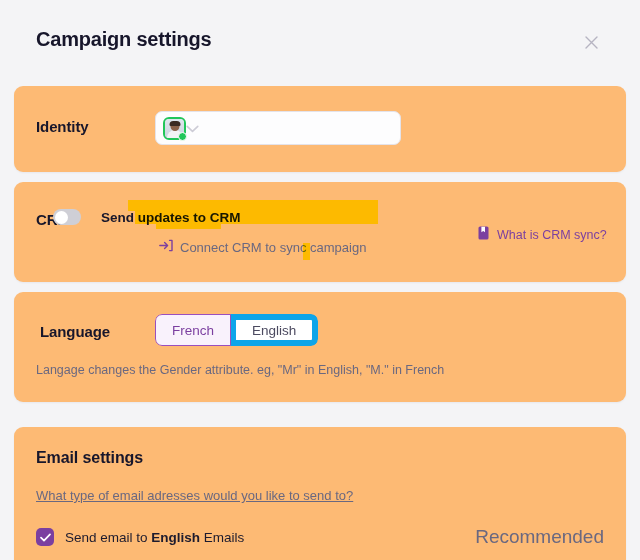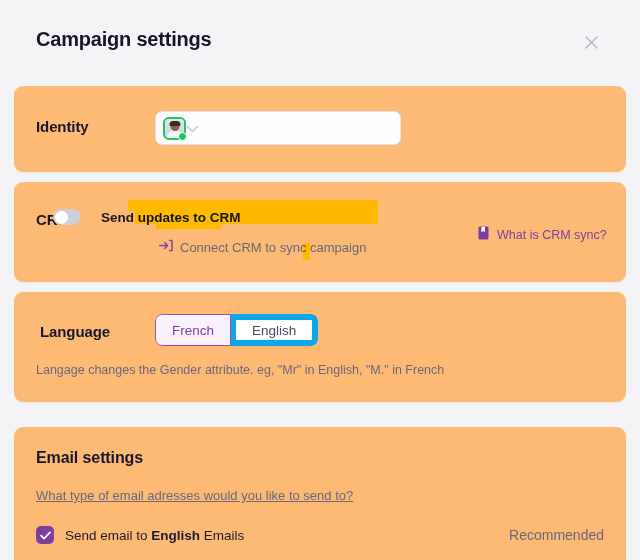--- a/index.html
+++ b/index.html
@@ -319,21 +319,21 @@
   .email-row-label {
     margin-left: 11px;
     font-size: 13.5px;
     color: #1d1b2e;
     white-space: nowrap;
   }
   .email-row-label b { font-weight: 700; }
 
   .email-row-tag {
     margin-left: auto;
-    font-size: 14px;
+    font-size: 19px;
     color: #6a6880;
     white-space: nowrap;
   }
 </style>
 </head>
 <body>
 
 <div class="header">
   <div class="page-title">Campaign settings</div>
 

